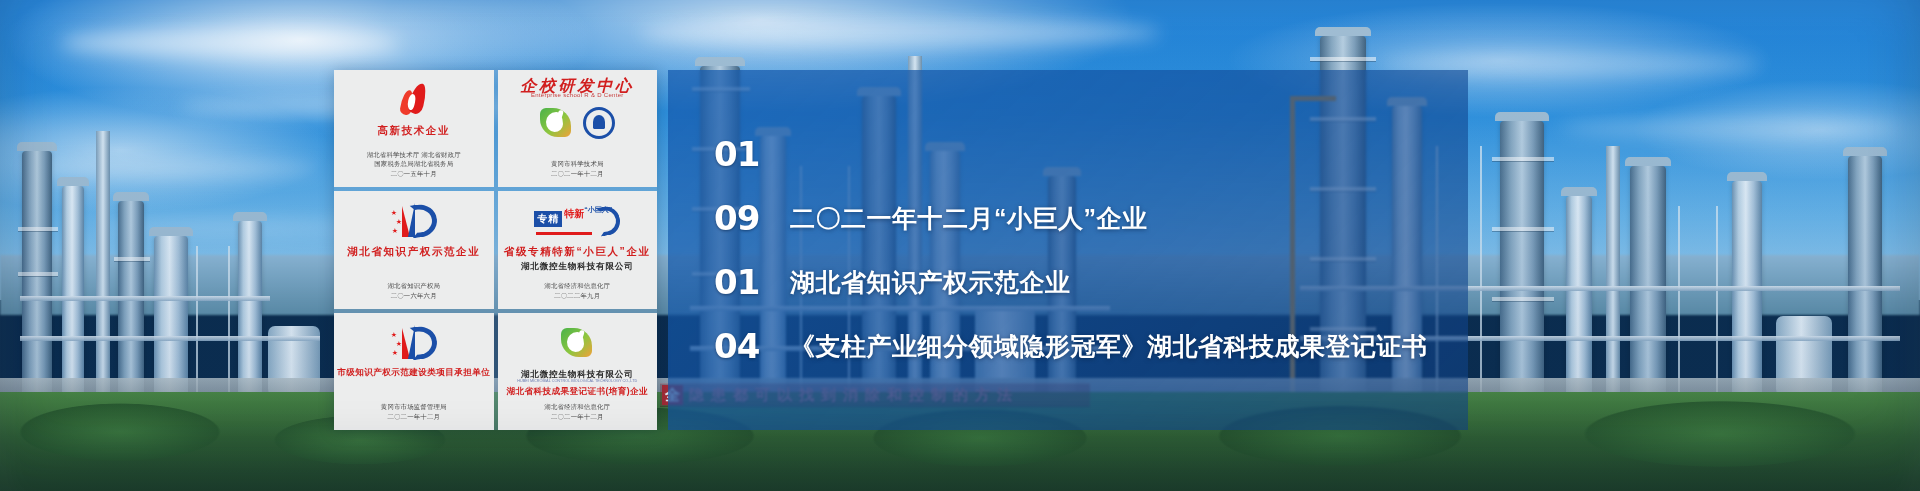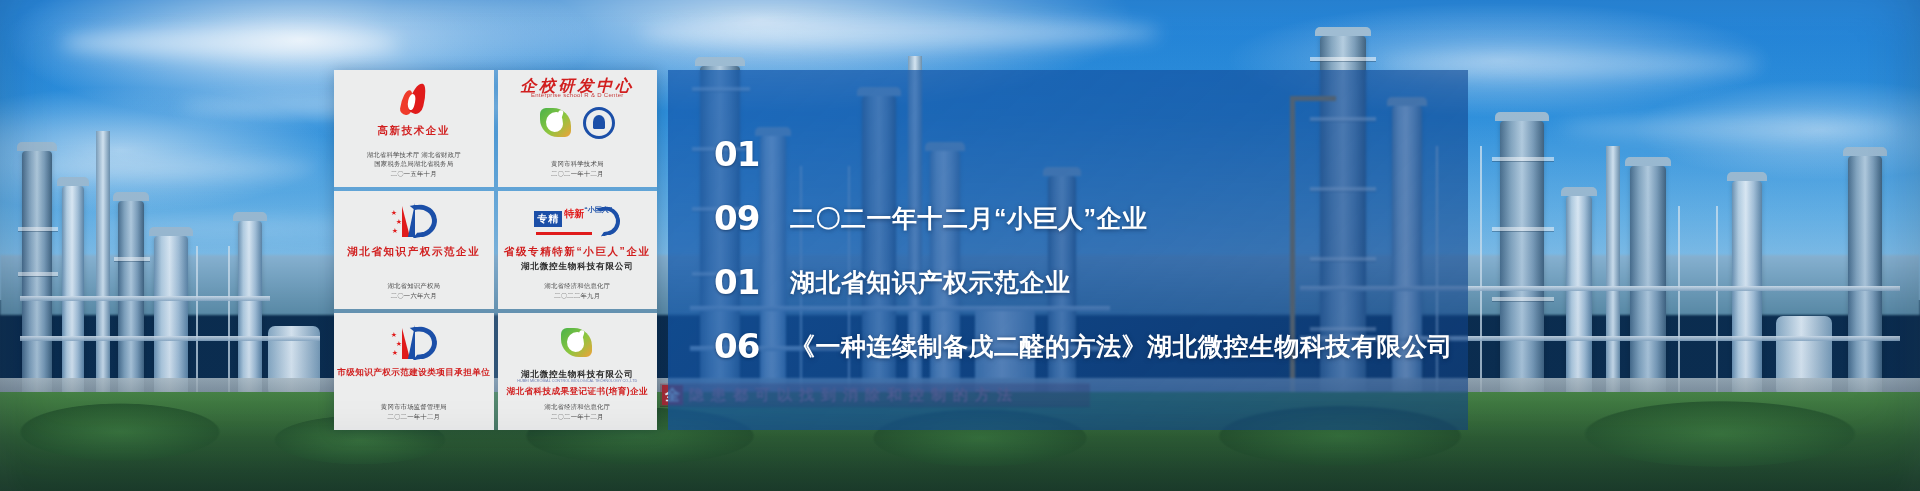--- a/index.html
+++ b/index.html
@@ -498,19 +498,19 @@
     </div>
     <div class="info-row">
       <div class="info-num">09</div>
       <div class="info-text">二〇二一年十二月“小巨人”企业</div>
     </div>
     <div class="info-row">
       <div class="info-num">01</div>
       <div class="info-text">湖北省知识产权示范企业</div>
     </div>
     <div class="info-row">
-      <div class="info-num">06</div>
-      <div class="info-text">《一种连续制备戊二醛的方法》湖北微控生物科技有限公司</div>
+      <div class="info-num">04</div>
+      <div class="info-text">《支柱产业细分领域隐形冠军》湖北省科技成果登记证书</div>
     </div>
   </div>
 
   <div class="vignette"></div>
 </div>
 
 </body></html>

